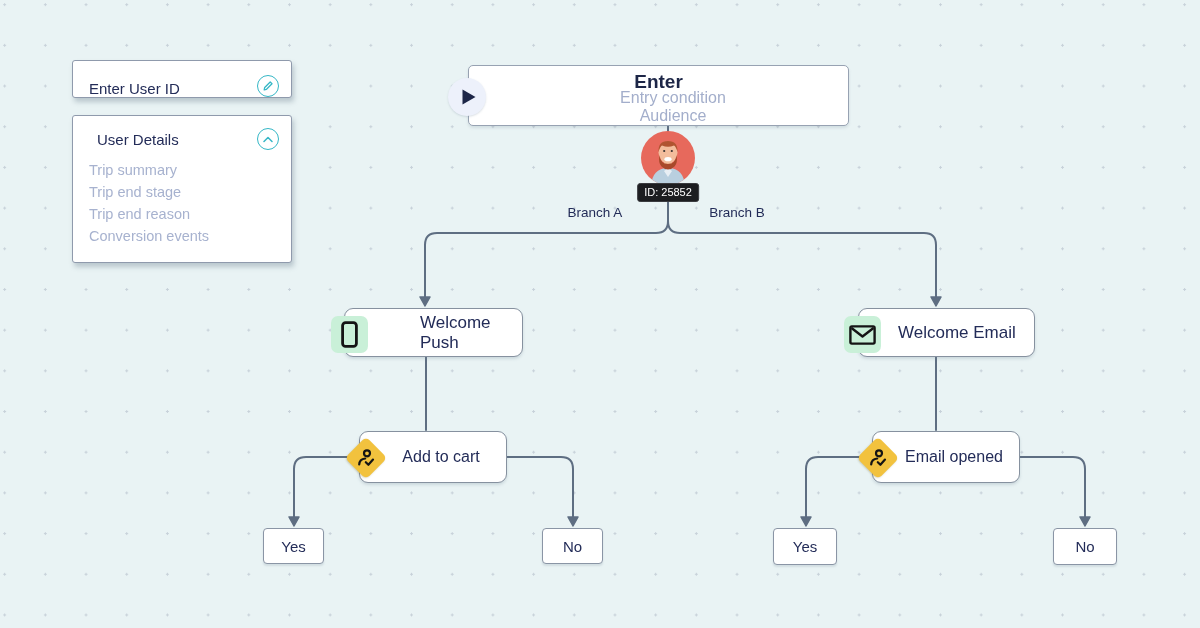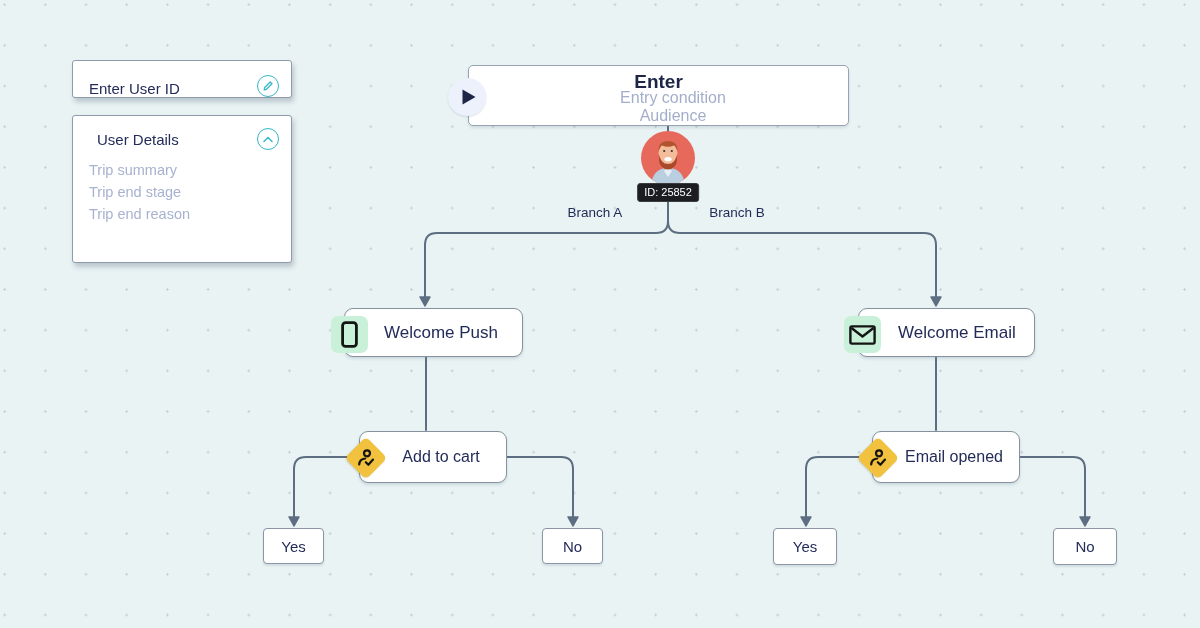--- a/index.html
+++ b/index.html
@@ -94,21 +94,21 @@
   .branch-b { left: 692px; top: 205px; }
 
   
   .action-node { height: 49px; }
   .action-node .icon-sq {
     position: absolute; left: -14px; top: 7px; width: 37px; height: 37px;
     background: #c9f0d8; border-radius: 7px;
     display: flex; align-items: center; justify-content: center;
   }
   .action-label { font-size: 17px; color: #232c58; margin-left: 39px; }
-  .push-node  { left: 344px; top: 308px; width: 179px; }
+  .push-node  { left: 344px; top: 308px; width: 179px; padding-left: 36px; }
   .email-node { left: 858px; top: 308px; width: 177px; }
   .email-node .icon-sq { left: -15px; }
 
   
   .cond-node { height: 52px; justify-content: center; }
   .cond-label { font-size: 16px; color: #232c58; margin-left: 16px; }
   .cart-node   { left: 359px; top: 431px; width: 148px; }
   .opened-node { left: 872px; top: 431px; width: 148px; text-align: right; }
   .diamond-wrap { position: absolute; left: -14px; top: 6px; width: 40px; height: 40px; }
   .opened-node .diamond-wrap { left: -15px; }
@@ -174,20 +174,21 @@
       <span class="circle-btn">
         <svg width="10" height="7" viewBox="0 0 10 7">
           <path d="M1 5.5 L5 1.5 L9 5.5" fill="none" stroke="#35b7c6" stroke-width="1.5" stroke-linecap="round" stroke-linejoin="round"></path>
         </svg>
       </span>
     </div>
     <ul class="details-list muted">
       <li>Trip summary</li>
       <li>Trip end stage</li>
       <li>Trip end reason</li>
+      <li>Conversion events</li>
     </ul>
   </div>
 
   <div class="enter-node">
     <div class="enter-title">Enter</div>
 
     <div class="play-btn">
       <svg width="16" height="18" viewBox="0 0 16 18" style="margin-left:3px">
         <path d="M1.5 1.5 L14.5 9 L1.5 16.5 Z" fill="#1d2647"></path>
       </svg>

